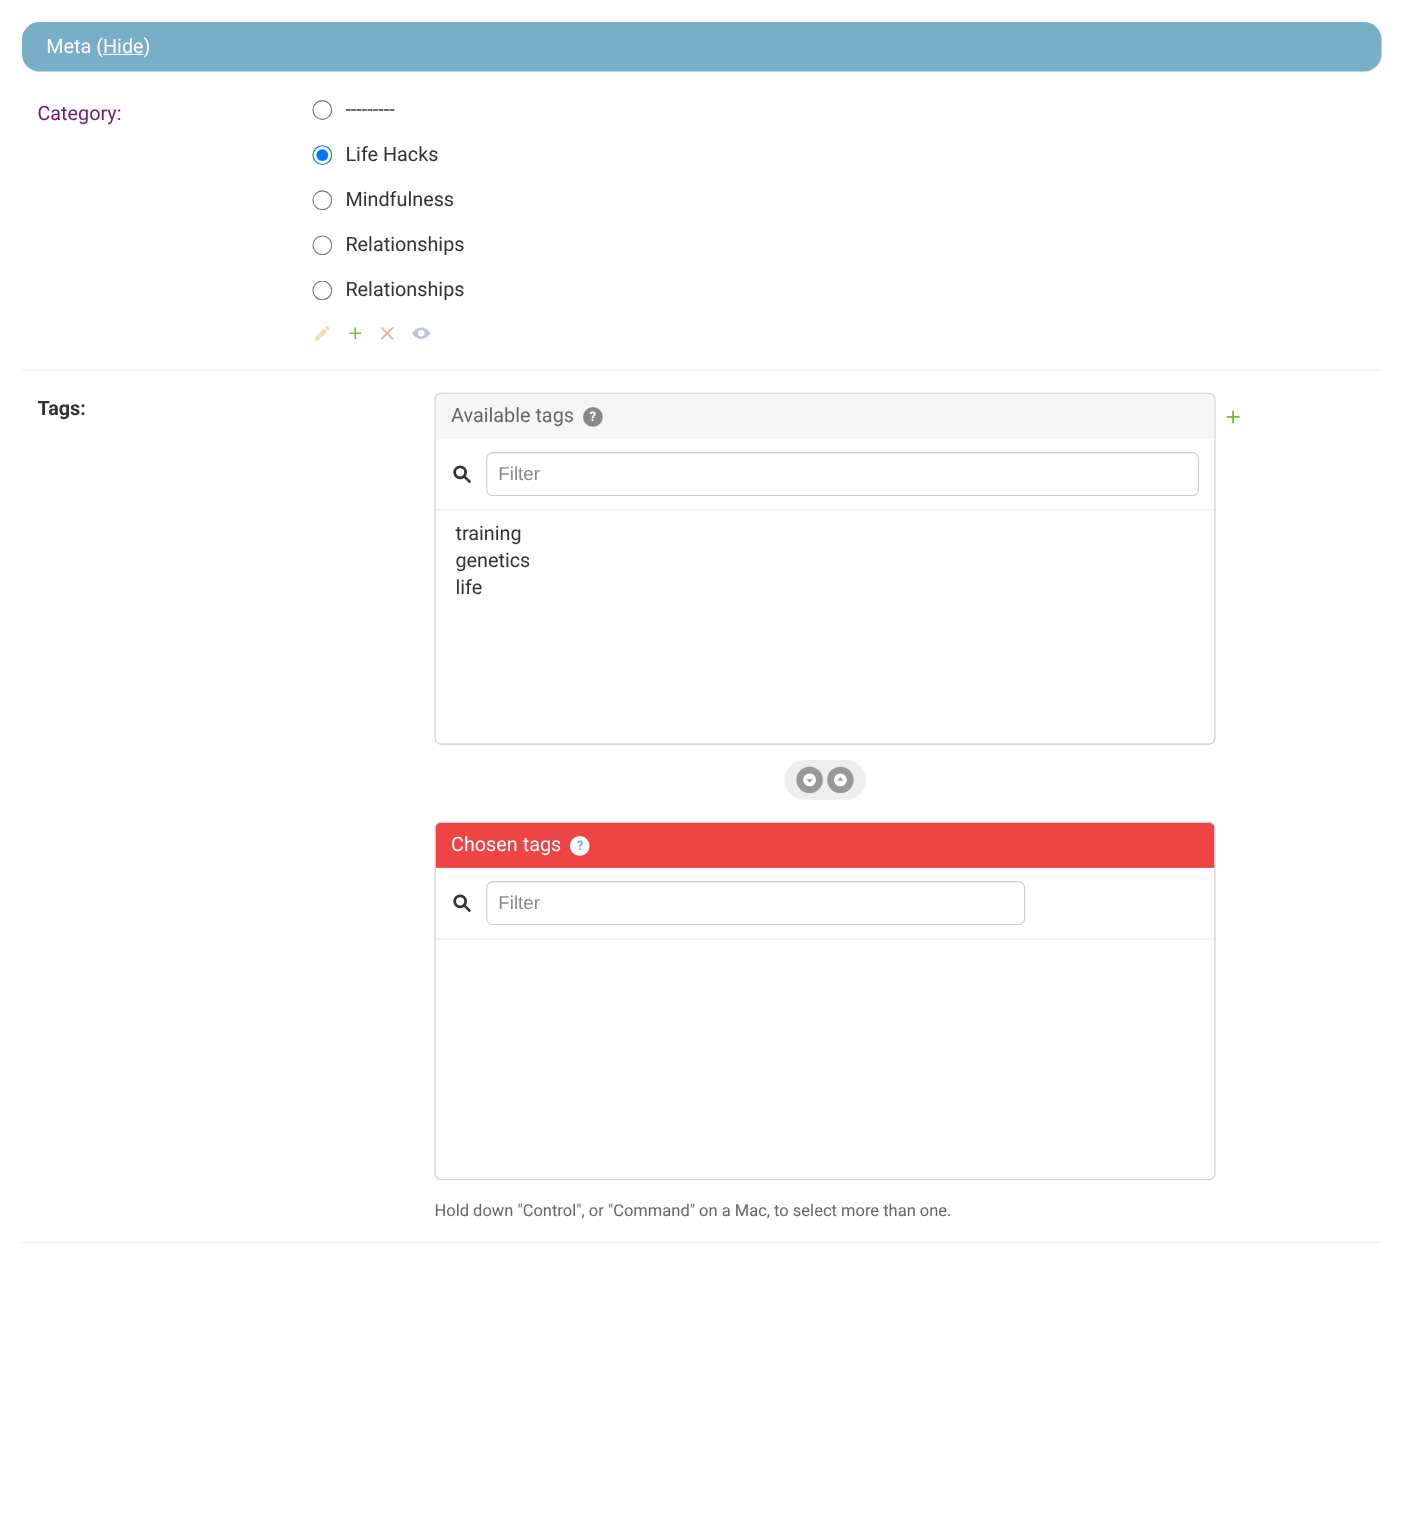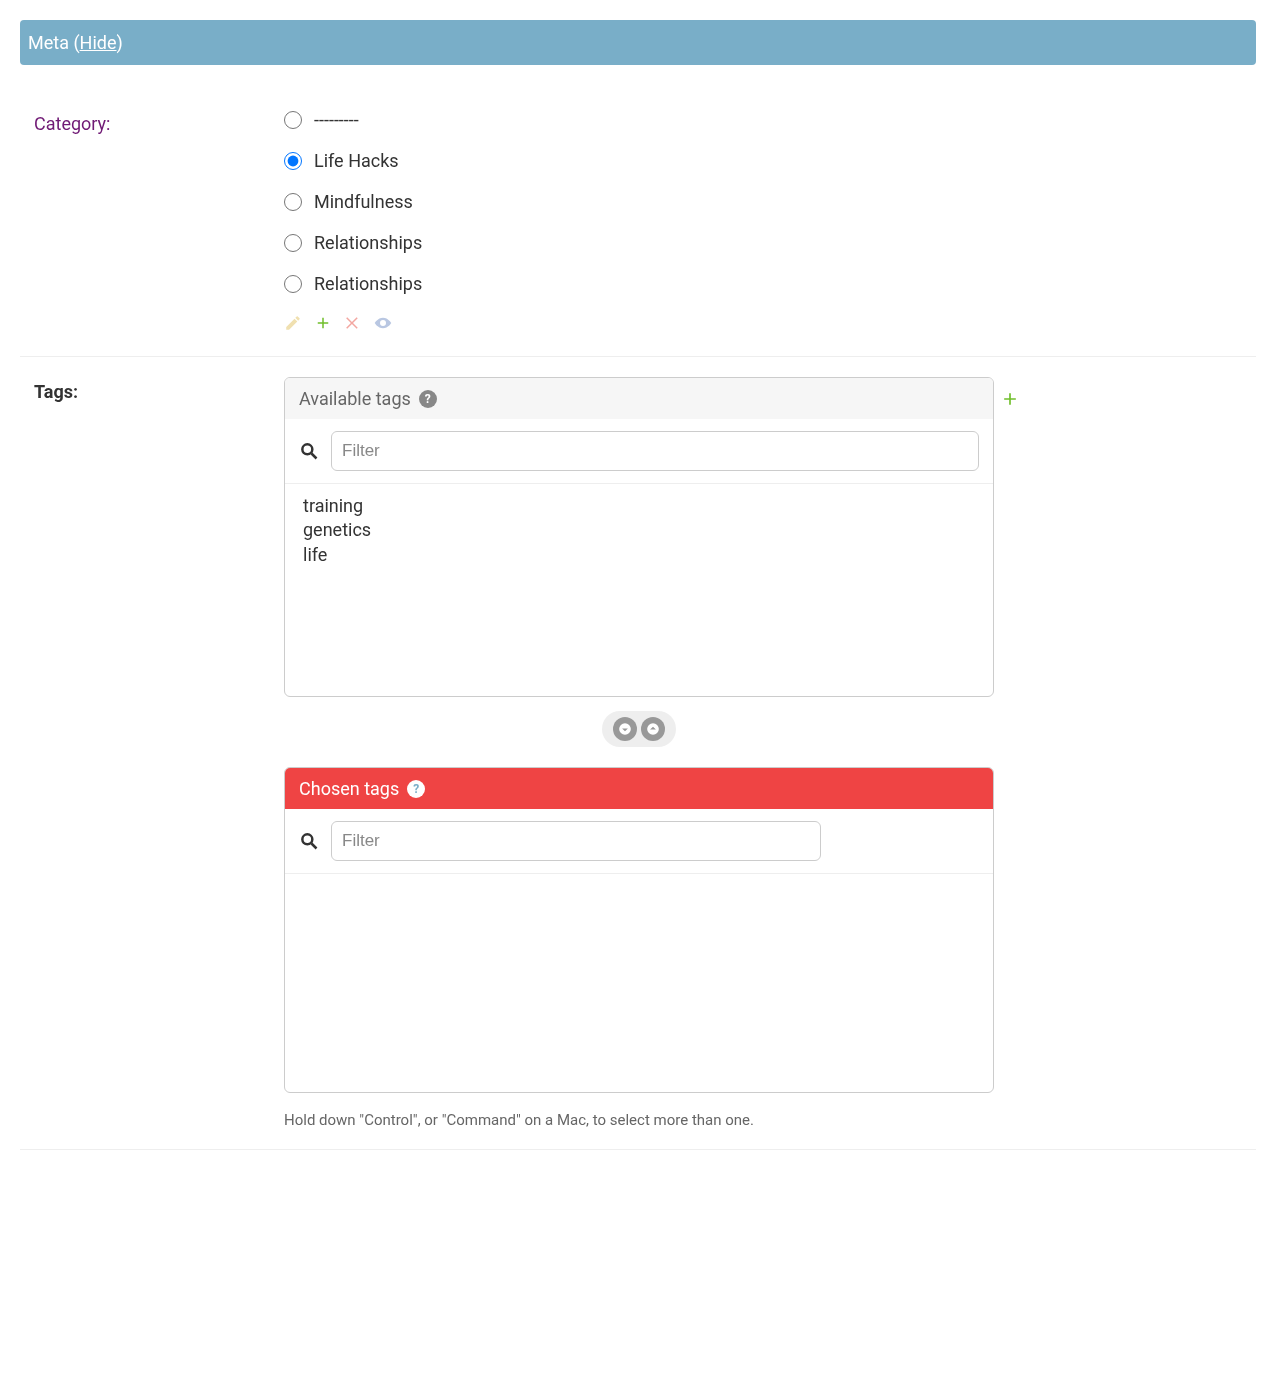--- a/index.html
+++ b/index.html
@@ -6,24 +6,24 @@
   body {
     font-family: -apple-system, BlinkMacSystemFont, "Segoe UI", Roboto, Helvetica, Arial, sans-serif;
     font-size: 18px;
     color: #333;
     background: #fff;
     padding: 20px;
   }
   .section-header {
     background: #79aec8;
     color: #fff;
-    padding: 12px 8px;
-    border-radius: 4px;
-    font-size: 18px;
-    margin-bottom: 44px;
+    padding: 12px 22px;
+    border-radius: 16px;
+    font-size: 18px;
+    margin-bottom: 24px;
   }
   .section-header a { color: #fff; text-decoration: underline; }
   .form-row {
     display: flex;
     padding: 0 14px 24px 14px;
   }
   .form-row.bordered {
     border-bottom: 1px solid #eee;
   }
   .label-col {
@@ -45,21 +45,21 @@
   }
   .related-lookup-icons {
     display: flex;
     gap: 12px;
     align-items: center;
   }
   input[type=radio] {
     width: 18px; height: 18px; margin-right: 12px;
     accent-color: #0075ff;
   }
-  .tags-row { display: flex; gap: 6px; align-items: flex-start; }
+  .tags-row { display: flex; gap: 6px; align-items: flex-start; justify-content: center; }
   .selector-col { flex: 1; max-width: 710px; }
   .add-col { padding-top: 12px; }
   .panel {
     border: 1px solid #ccc;
     border-radius: 6px;
     background: #fff;
     overflow: hidden;
   }
   .panel-head {
     background: #f6f6f6;

